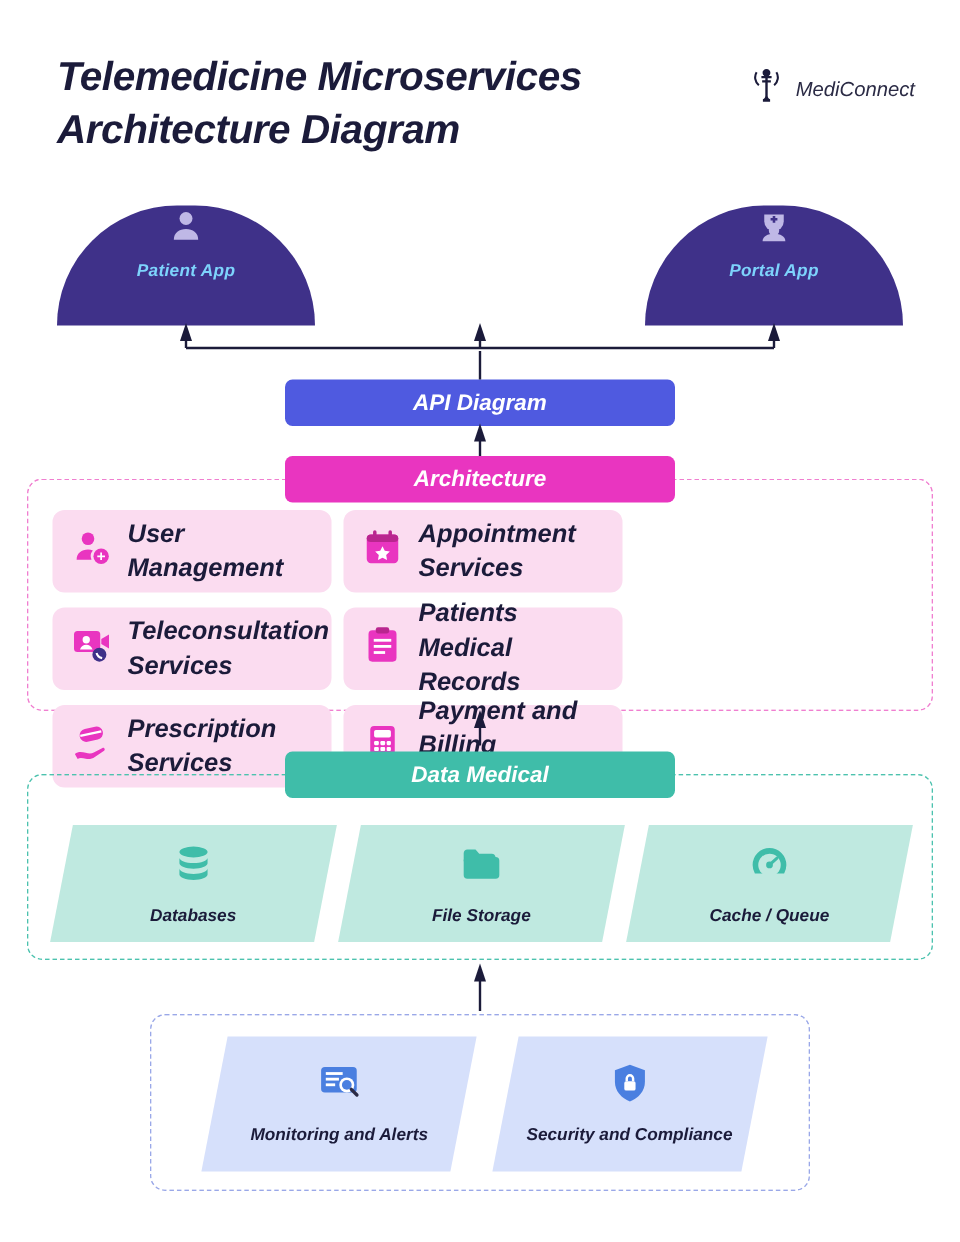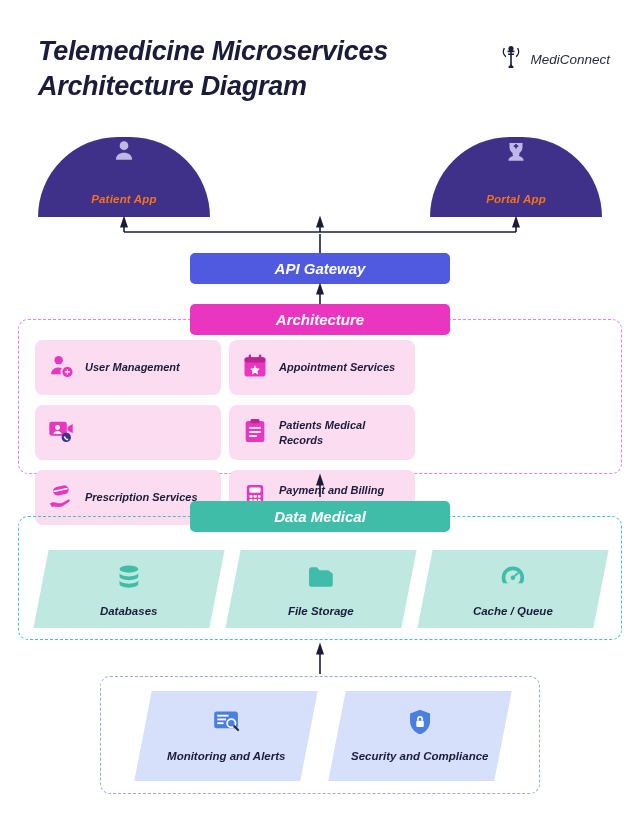--- a/index.html
+++ b/index.html
@@ -23,22 +23,22 @@
   .brand { display: flex; align-items: center; gap: 8px; margin-top: 10px; }
   .brand-name { font-size: 13.5px; color: #2b2b45; font-weight: 500; }
 
   
   .clients { position: absolute; top: 137px; left: 38px; width: 564px; height: 80px;
              display: flex; justify-content: space-between; }
   .client {
     width: 172px; height: 80px;
     background: #3f3189;
     border-radius: 86px 86px 0 0;
-    display: flex; flex-direction: column; align-items: center; justify-content: space-between;
-    padding-bottom: 12px; color: #f97316;
+    display: flex; flex-direction: column; align-items: center; justify-content: flex-start;
+    padding-bottom: 12px; color: #7dd3fc;
   }
   .client .ic { margin-bottom: 7px; }
   .client-label { font-size: 11.5px; font-weight: bold; letter-spacing: .2px; }
 
   
   .bar {
     position: absolute; left: 190px; width: 260px; height: 31px;
     border-radius: 5px; display: flex; align-items: center; justify-content: center;
     color: #ffffff; font-size: 15px; font-weight: bold;
   }
@@ -50,21 +50,21 @@
   .ms-panel {
     position: absolute; left: 18px; top: 319px; width: 604px; height: 155px;
     border: 1.6px dashed #f07fd0; border-radius: 10px;
     padding: 20px 16px 0 16px;
   }
   .ms-grid { display: flex; flex-wrap: wrap; gap: 10px 8px; }
   .ms-card {
     width: 186px; height: 55px; background: #fbdcf0; border-radius: 8px;
     display: flex; align-items: center; gap: 10px; padding: 0 12px;
   }
-  .ms-label { font-size: 11px; font-weight: bold; color: #1b1b3a; line-height: 1.35; }
+  .ms-label { font-size: 17px; font-weight: bold; color: #1b1b3a; line-height: 1.35; }
 
   
   .ds-panel {
     position: absolute; left: 18px; top: 516px; width: 604px; height: 124px;
     border: 1.6px dashed #4cc2ae; border-radius: 10px;
   }
   .ds-row { position: absolute; left: 22px; top: 33px; width: 560px; display: flex; justify-content: space-between; }
   .para {
     width: 176px; height: 78px; background: #bfe9e0;
     transform: skewX(-11deg);
@@ -124,21 +124,21 @@
           <path d="M11.2 6.4h1.6v1.3h1.3v1.6h-1.3v1.3h-1.6V9.3H9.9V7.7h1.3z" fill="#3f3189"></path>
           <circle cx="12" cy="15.5" r="3.2" fill="#bfb8e6"></circle>
           <path d="M5 22c0-3 3.1-4.6 7-4.6S19 19 19 22z" fill="#bfb8e6"></path>
         </svg>
       </span>
       <span class="client-label">Portal App</span>
     </div>
   </div>
 
   <div class="bar" id="api-gateway">
-    <span>API Gateway</span>
+    <span>API Diagram</span>
   </div>
   <div class="bar" id="microservices-bar">
     <span>Architecture</span>
   </div>
   <div class="bar" id="data-storage-bar">
     <span>Data Medical</span>
   </div>
 
   <div class="ms-panel">
     <div class="ms-grid">
@@ -169,20 +169,21 @@
         <span>
           <svg width="28" height="28" viewBox="0 0 24 24">
               <rect x="2" y="4" width="15" height="12" rx="2" fill="#e935c0"></rect>
               <path d="M17.6 8.6L22 6v8l-4.4-2.6z" fill="#e935c0"></path>
               <circle cx="9" cy="9" r="2.1" fill="#fff"></circle>
               <path d="M5.4 14.6c.5-1.8 2-2.7 3.6-2.7s3.1.9 3.6 2.7z" fill="#fff"></path>
               <circle cx="16.5" cy="17.5" r="4" fill="#3f3189"></circle>
               <path d="M14.9 16.6c.4 1.8 1.5 2.6 3.2 2.9" stroke="#fff" stroke-width="1.2" fill="none"></path>
             </svg>
         </span>
+        <span class="ms-label">Teleconsultation Services</span>
       </div>
       <div class="ms-card">
         <span>
           <svg width="28" height="28" viewBox="0 0 24 24">
               <rect x="4" y="3.5" width="16" height="18" rx="2.2" fill="#e935c0"></rect>
               <rect x="8.2" y="1.8" width="7.6" height="3.6" rx="1.2" fill="#b9268f"></rect>
               <rect x="7" y="8.5" width="10" height="1.6" fill="#fff"></rect>
               <rect x="7" y="12" width="10" height="1.6" fill="#fff"></rect>
               <rect x="7" y="15.5" width="6.5" height="1.6" fill="#fff"></rect>
             </svg>

